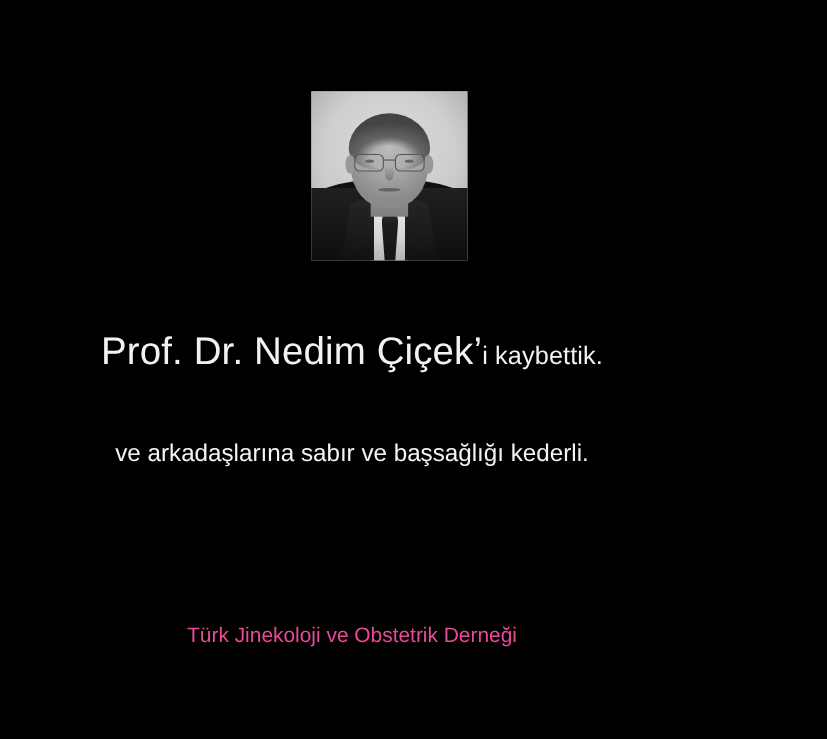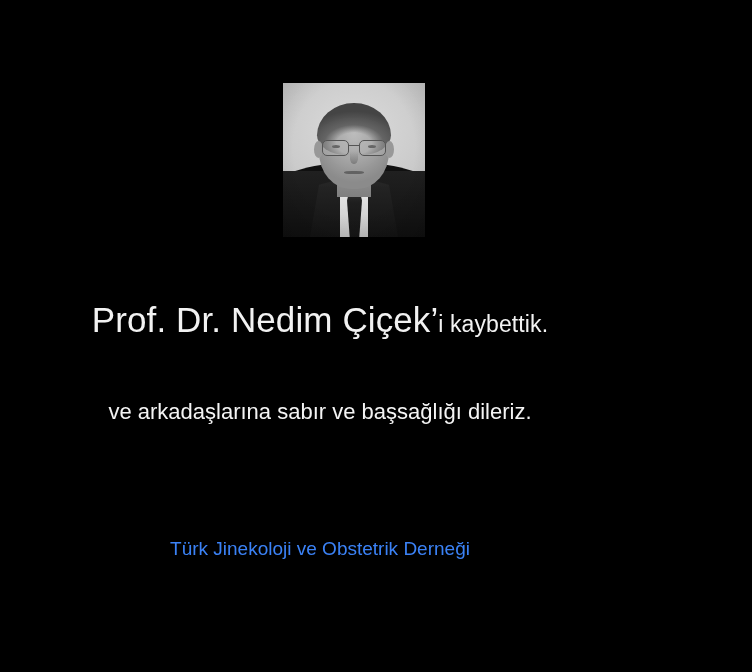--- a/index.html
+++ b/index.html
@@ -258,23 +258,23 @@
     font-size: 22px;
     line-height: 30px;
     font-weight: 400;
   }
   .message .line { display: block; white-space: nowrap; }
 
   .footer {
     position: absolute;
     left: 0;
     right: 0;
-    top: 538px;
+    top: 568px;
     text-align: center;
-    color: #3b82f6;
+    color: #ec4899;
     font-size: 19px;
     font-weight: 400;
     white-space: nowrap;
   }
 </style>
 </head>
 <body>
 
 <div class="slide">
 
@@ -314,18 +314,18 @@
         <div class="photo-vignette"></div>
       </div>
     </div>
   </div>
 
   <div class="headline">
     <span class="name">Prof. Dr. Nedim Çiçek’</span><span class="suffix">i kaybettik.</span>
   </div>
 
   <div class="message">
-    <span class="line">ve arkadaşlarına sabır ve başsağlığı dileriz.</span>
+    <span class="line">ve arkadaşlarına sabır ve başsağlığı kederli.</span>
   </div>
 
   <div class="footer">Türk Jinekoloji ve Obstetrik Derneği</div>
 
 </div>
 
 </body></html>

